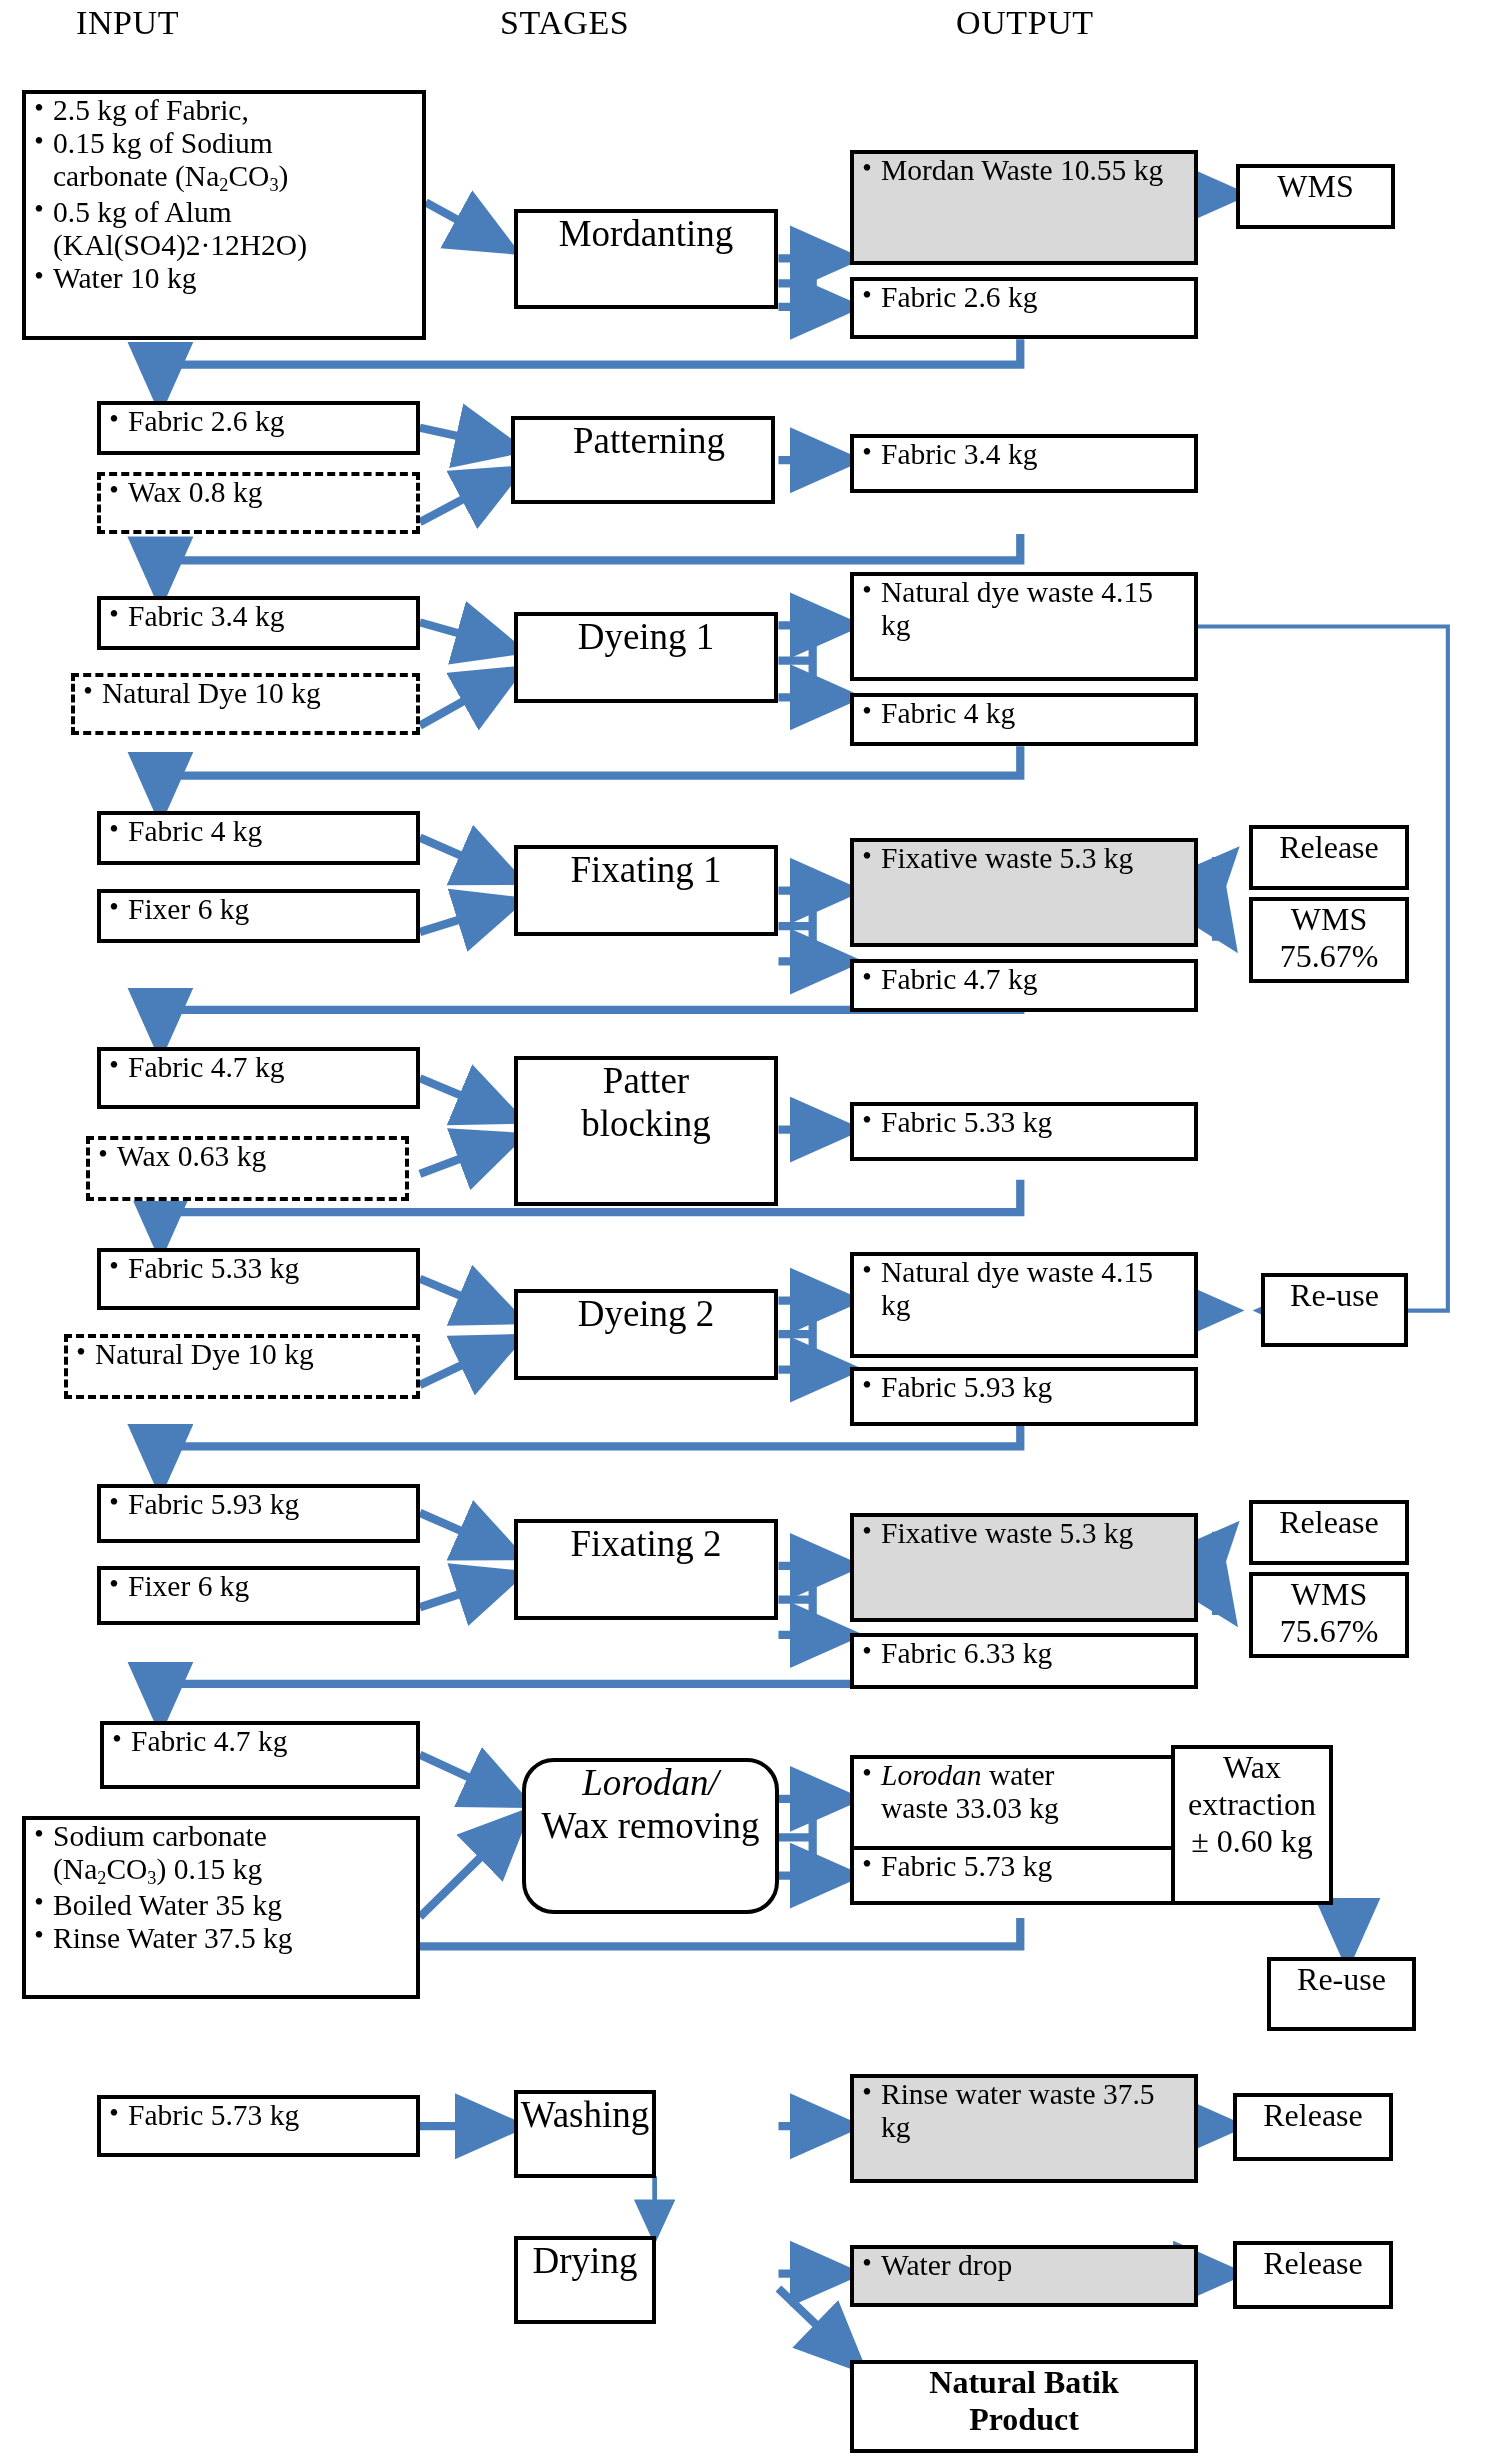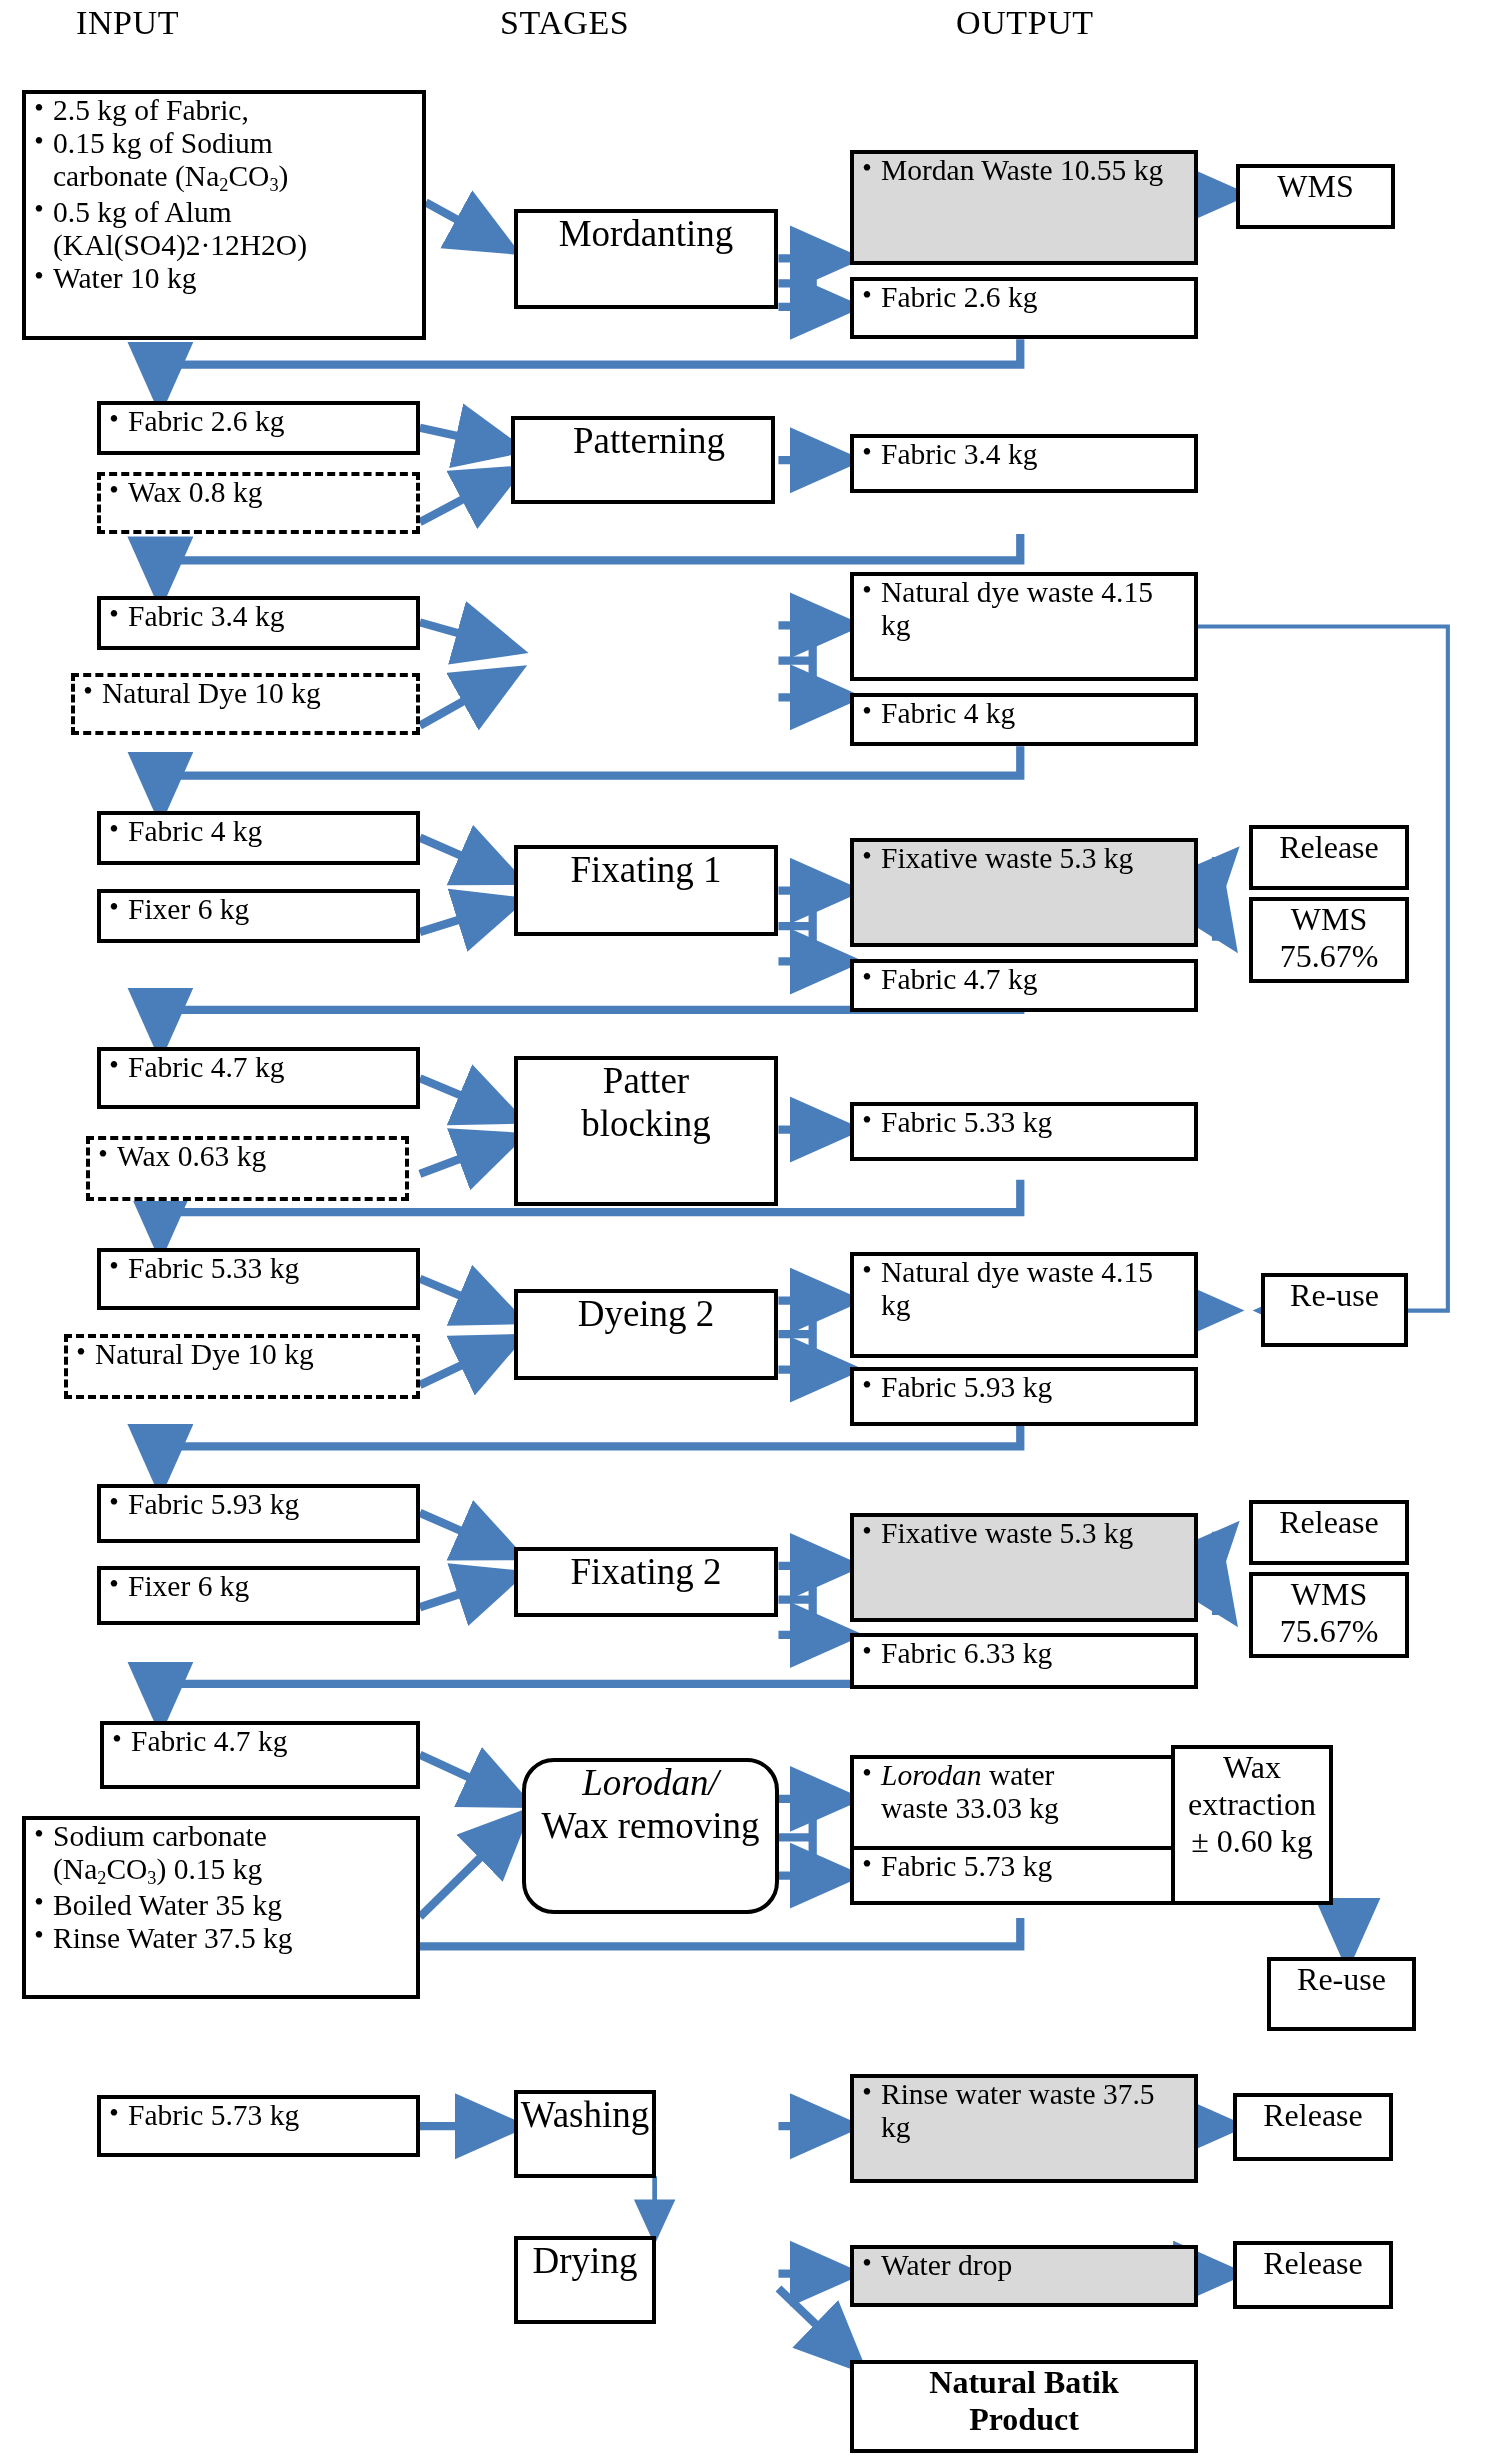--- a/index.html
+++ b/index.html
@@ -165,20 +165,23 @@
   <div class="bx" style="left:850px;top:434px;width:348px;height:59px;">
     <div class="ln bullet">Fabric 3.4 kg</div>
   </div>
 
   <div class="bx" style="left:97px;top:596px;width:323px;height:54px;">
     <div class="ln bullet">Fabric 3.4 kg</div>
   </div>
   <div class="bx dash" style="left:71px;top:673px;width:349px;height:62px;">
     <div class="ln bullet">Natural Dye 10 kg</div>
   </div>
+  <div class="bx ctr" style="left:514px;top:612px;width:264px;height:91px;">
+    <div class="stage-lbl">Dyeing 1</div>
+  </div>
   <div class="bx" style="left:850px;top:572px;width:348px;height:109px;">
     <div class="ln bullet">Natural dye waste 4.15 kg</div>
   </div>
   <div class="bx" style="left:850px;top:693px;width:348px;height:53px;">
     <div class="ln bullet">Fabric 4 kg</div>
   </div>
 
   <div class="bx" style="left:97px;top:811px;width:323px;height:54px;">
     <div class="ln bullet">Fabric 4 kg</div>
   </div>
@@ -234,21 +237,21 @@
   <div class="bx ctr" style="left:1261px;top:1273px;width:147px;height:74px;">
     <div class="small">Re-use</div>
   </div>
 
   <div class="bx" style="left:97px;top:1484px;width:323px;height:59px;">
     <div class="ln bullet">Fabric 5.93 kg</div>
   </div>
   <div class="bx" style="left:97px;top:1566px;width:323px;height:59px;">
     <div class="ln bullet">Fixer 6 kg</div>
   </div>
-  <div class="bx ctr" style="left:514px;top:1519px;width:264px;height:70px;margin-top:28px;">
+  <div class="bx ctr" style="left:514px;top:1519px;width:264px;height:101px;">
     <div class="stage-lbl">Fixating 2</div>
   </div>
   <div class="bx grey" style="left:850px;top:1513px;width:348px;height:109px;">
     <div class="ln bullet">Fixative waste 5.3 kg</div>
   </div>
   <div class="bx" style="left:850px;top:1633px;width:348px;height:56px;">
     <div class="ln bullet">Fabric 6.33 kg</div>
   </div>
   <div class="bx ctr" style="left:1249px;top:1500px;width:160px;height:65px;">
     <div class="small">Release</div>

